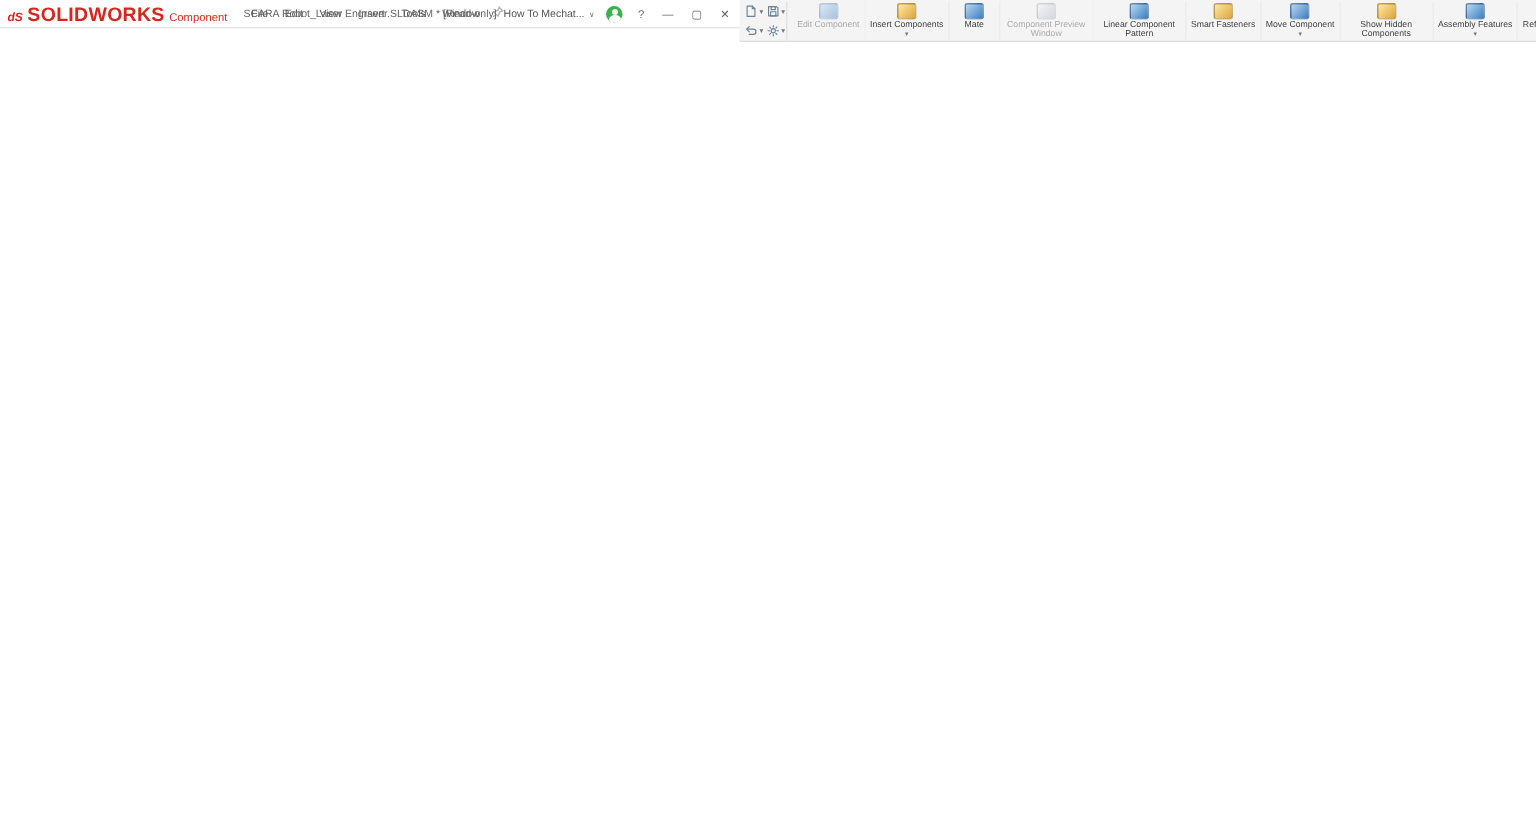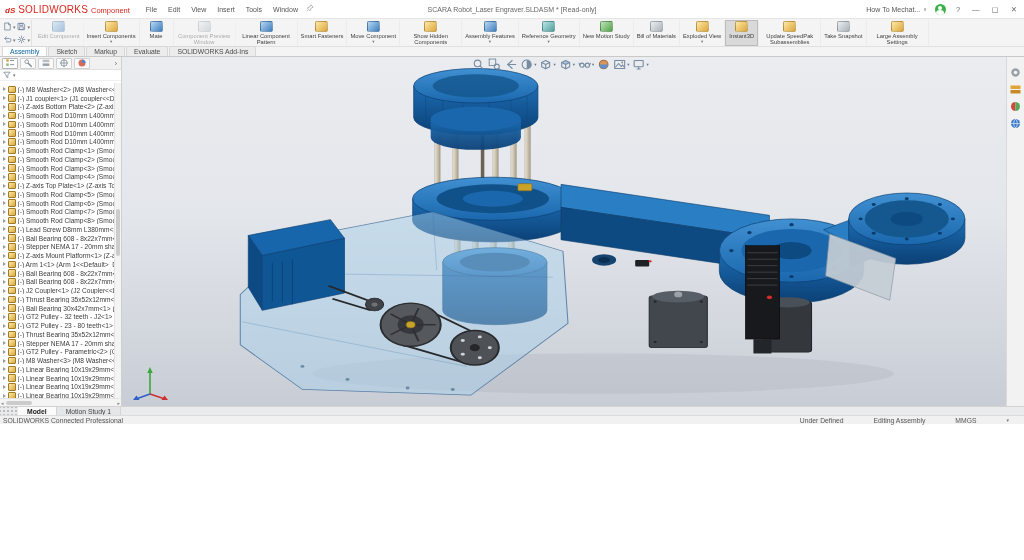--- a/index.html
+++ b/index.html
@@ -1,24 +1,24 @@
 <!DOCTYPE html>
 <html><head>
 <meta charset="utf-8">
 <style>
   *{box-sizing:border-box;margin:0;padding:0}
   html,body{width:1024px;height:560px;overflow:hidden}
   body{font-family:"Liberation Sans",sans-serif;background:#fff;color:#333;font-size:8px}
-  #app{position:relative;width:1024px;height:424px;display:flex;flex-direction:column}
+  #app{position:relative;width:1024px;height:424px;display:flex;flex-direction:row}
 
   
   #titlebar{height:19px;flex:none;display:flex;align-items:center;padding:0 5px;background:#fff;border-bottom:1px solid #e6e6e6;position:relative}
   .logo{display:flex;align-items:baseline;gap:3px;flex:none}
   .logo-mark{color:#d9261c;font-weight:bold;font-style:italic;font-size:8px}
-  .logo-brand{color:#d9261c;font-weight:normal;font-size:10px;letter-spacing:.2px}
+  .logo-brand{color:#d9261c;font-weight:bold;font-size:13px;letter-spacing:.2px}
   .logo-suffix{color:#d9261c;font-size:7.5px}
   #menubar{display:flex;gap:11px;margin-left:16px;font-size:7px;color:#555}
   .menu-item{cursor:default}
   .pin{margin-left:8px;opacity:.65}
   .tb-center{position:absolute;left:50%;transform:translateX(-50%);font-size:7px;color:#666;white-space:nowrap}
   .tb-right{margin-left:auto;display:flex;align-items:center;gap:8px;font-size:7px;color:#555}
   .helpdrop{display:flex;align-items:center;gap:3px}
   .chev{font-size:5px;color:#777}
   .avatar{width:11px;height:11px;border-radius:50%;background:#3cb14a;position:relative;overflow:hidden}
   .avatar:before{content:"";position:absolute;left:3.5px;top:2px;width:4px;height:4px;border-radius:50%;background:#fff}

